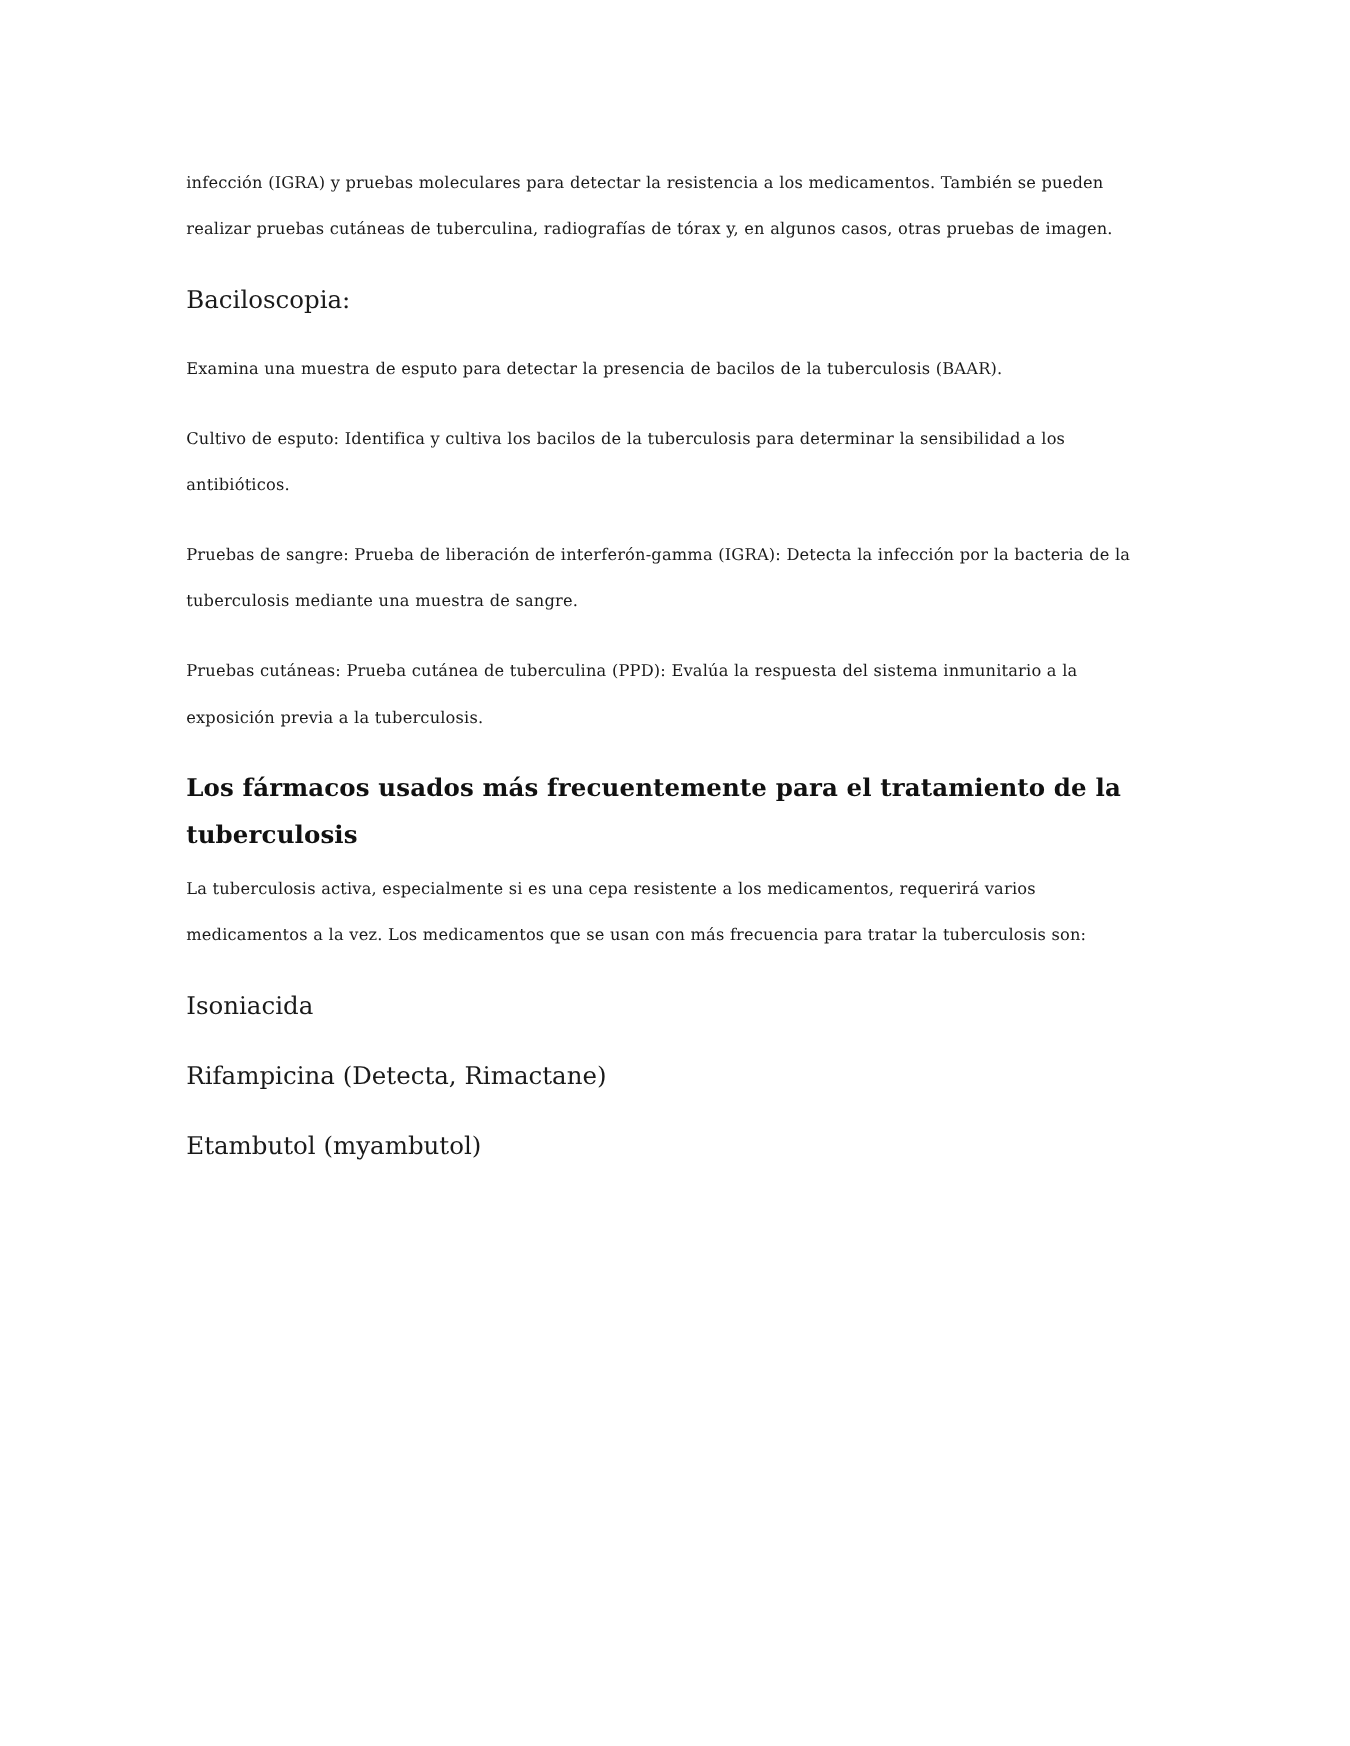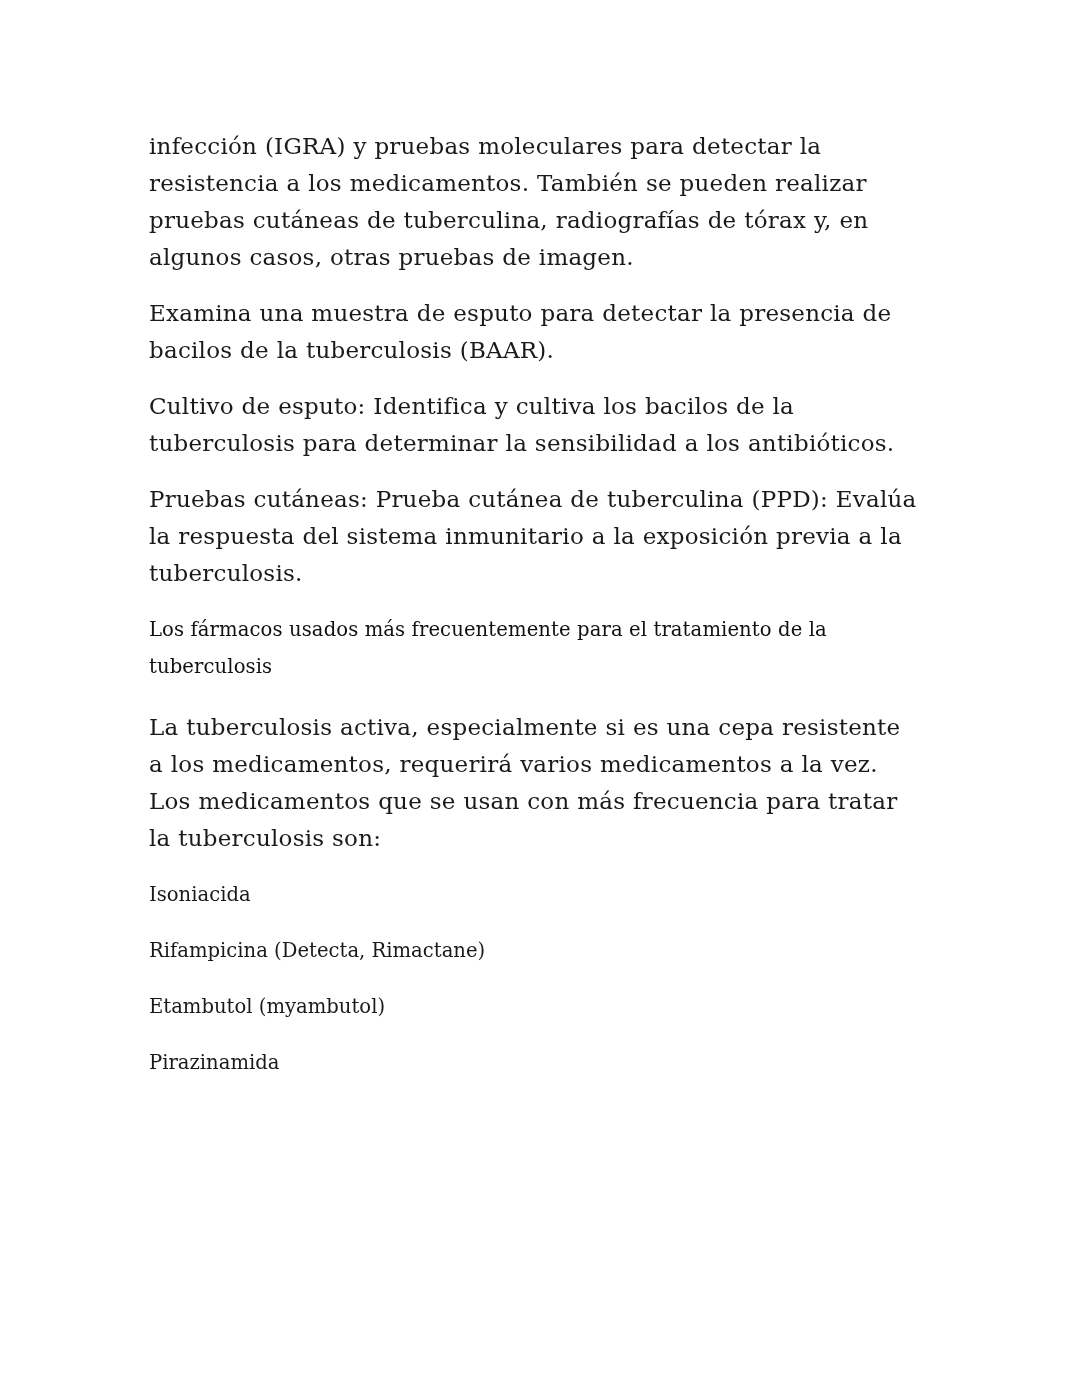--- a/index.html
+++ b/index.html
@@ -23,66 +23,67 @@
     box-sizing: border-box;
   }
   .content {
     position: absolute;
     left: 149px;
     top: 128px;
     width: 782px;
   }
   p.para {
     margin: 0 12px 19px 0;
-    font-size: 23px;
+    font-size: 13px;
     line-height: 37px;
     text-align: left;
     color: #1a1a1a;
     letter-spacing: 0.01em;
     word-spacing: 0.01em;
   }
   p.heading {
-    margin: 0 0 24px 0;
+    margin: 0 0 7px 0;
     font-size: 19.6px;
     line-height: 37px;
-    font-weight: normal;
+    font-weight: bold;
     color: #111111;
     letter-spacing: 0.005em;
   }
   p.short {
     margin: 0 0 19px 0;
     font-size: 19.6px;
     line-height: 37px;
     color: #1a1a1a;
   }
 </style>
 </head>
 <body>
 
 <div class="page">
   <div class="content">
 
     <p class="para">infección (IGRA) y pruebas moleculares para detectar la resistencia a los medicamentos. También se pueden realizar pruebas cutáneas de tuberculina, radiografías de tórax y, en algunos casos, otras pruebas de imagen.</p>
 
 
+    <p class="short">Baciloscopia:</p>
 
     <p class="para">Examina una muestra de esputo para detectar la presencia de bacilos de la tuberculosis (BAAR).</p>
 
     <p class="para">Cultivo de esputo: Identifica y cultiva los bacilos de la tuberculosis para determinar la sensibilidad a los antibióticos.</p>
 
 
+    <p class="para">Pruebas de sangre: Prueba de liberación de interferón-gamma (IGRA): Detecta la infección por la bacteria de la tuberculosis mediante una muestra de sangre.</p>
 
     <p class="para">Pruebas cutáneas: Prueba cutánea de tuberculina (PPD): Evalúa la respuesta del sistema inmunitario a la exposición previa a la tuberculosis.</p>
 
     <p class="heading">Los fármacos usados más frecuentemente para el tratamiento de la tuberculosis</p>
 
     <p class="para">La tuberculosis activa, especialmente si es una cepa resistente a los medicamentos, requerirá varios medicamentos a la vez. Los medicamentos que se usan con más frecuencia para tratar la tuberculosis son:</p>
 
     <p class="short">Isoniacida</p>
 
     <p class="short">Rifampicina (Detecta, Rimactane)</p>
 
     <p class="short">Etambutol (myambutol)</p>
 
-    <p class="short">Pirazinamida</p>
 
   </div>
 </div>
 
 </body></html>

